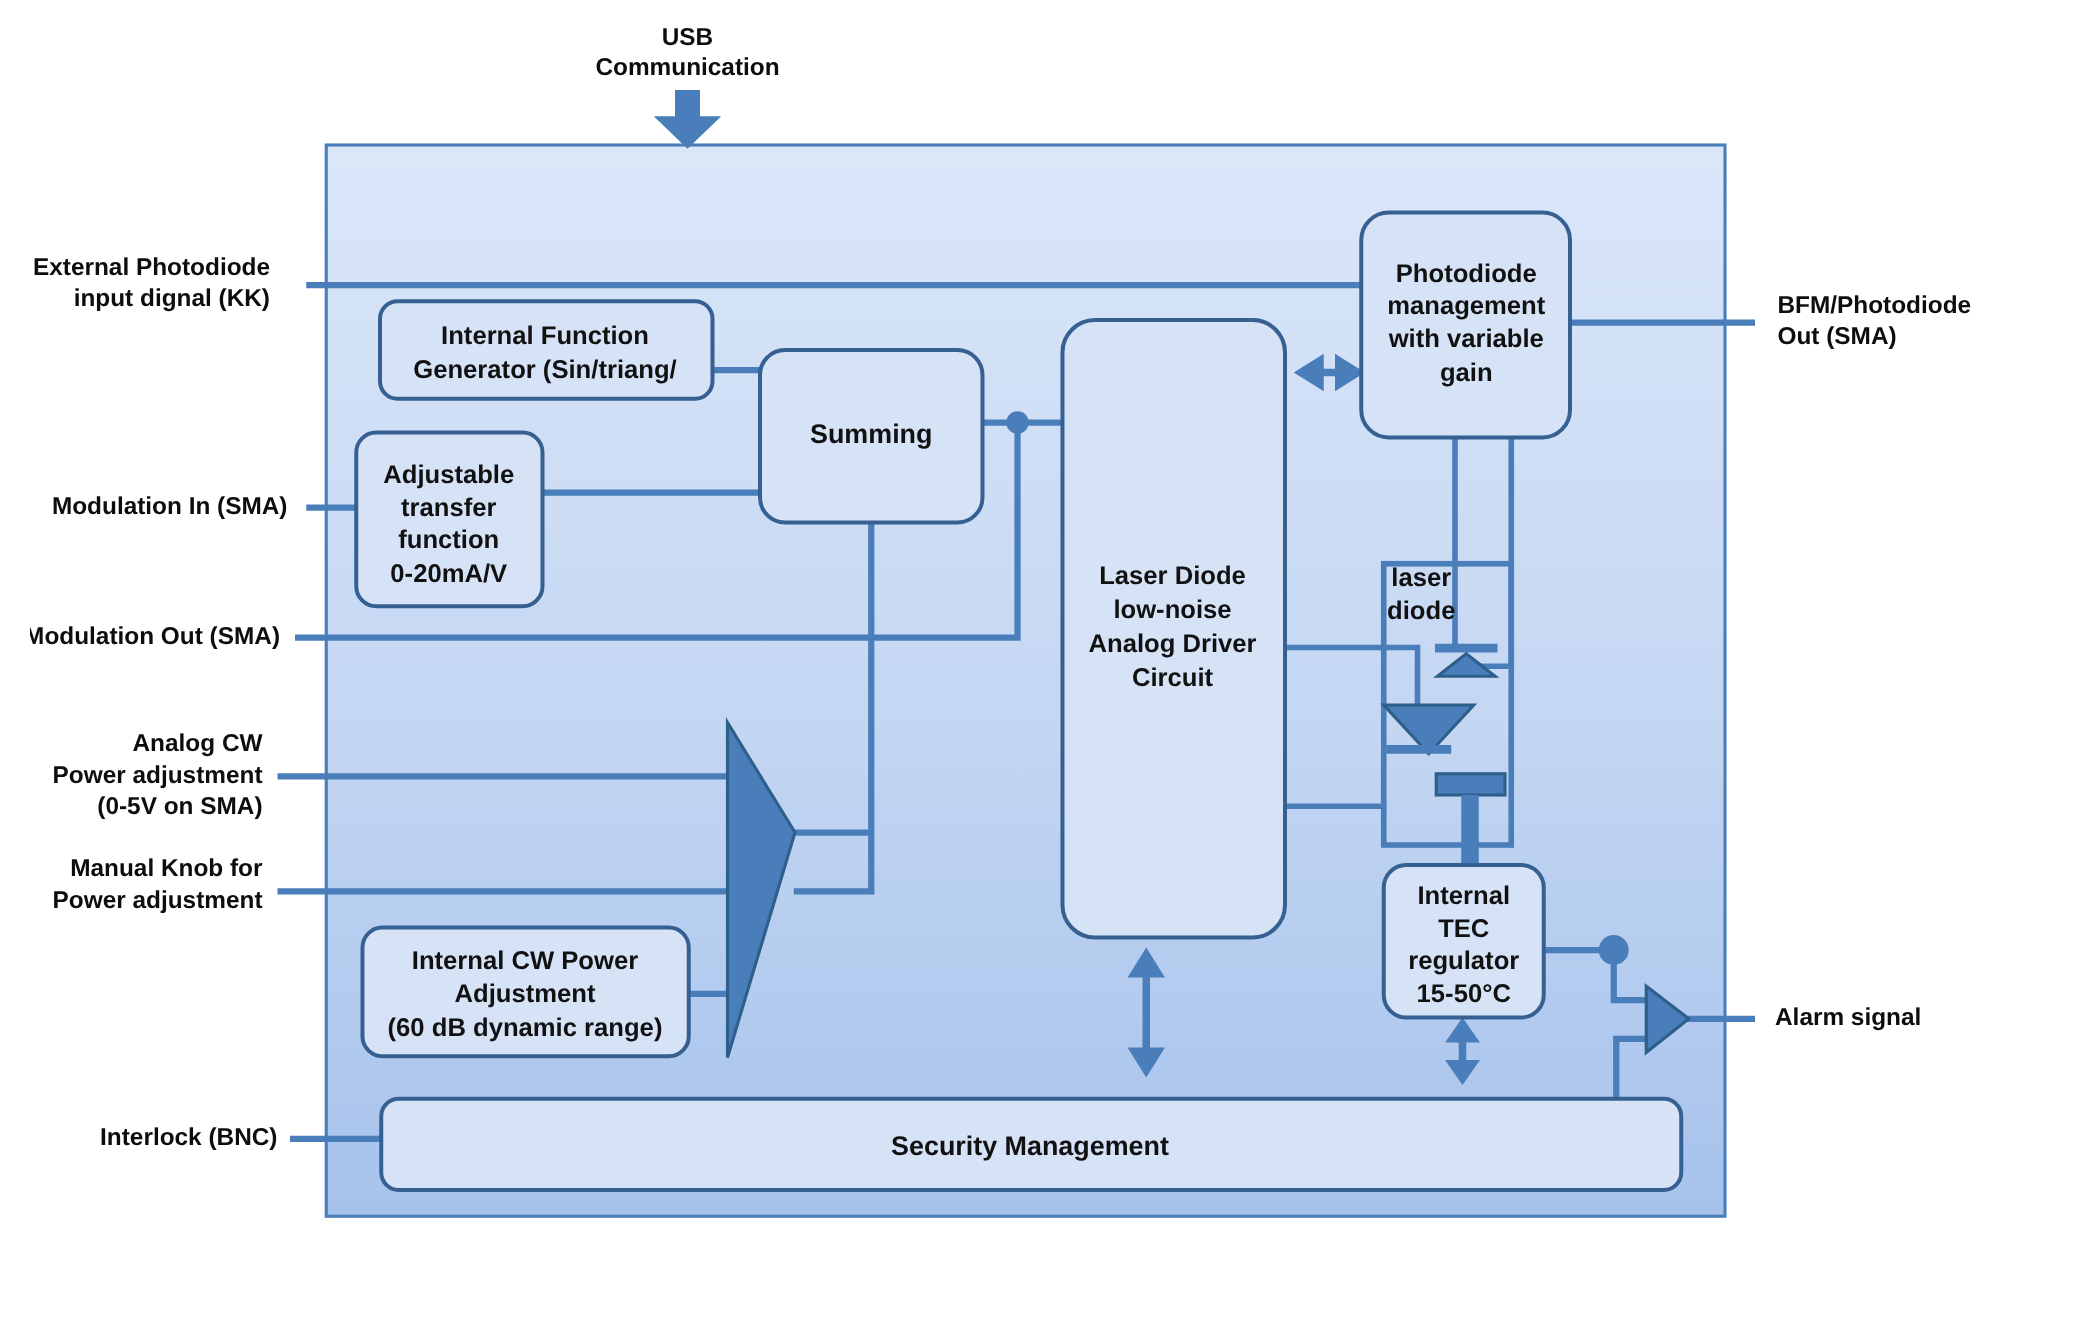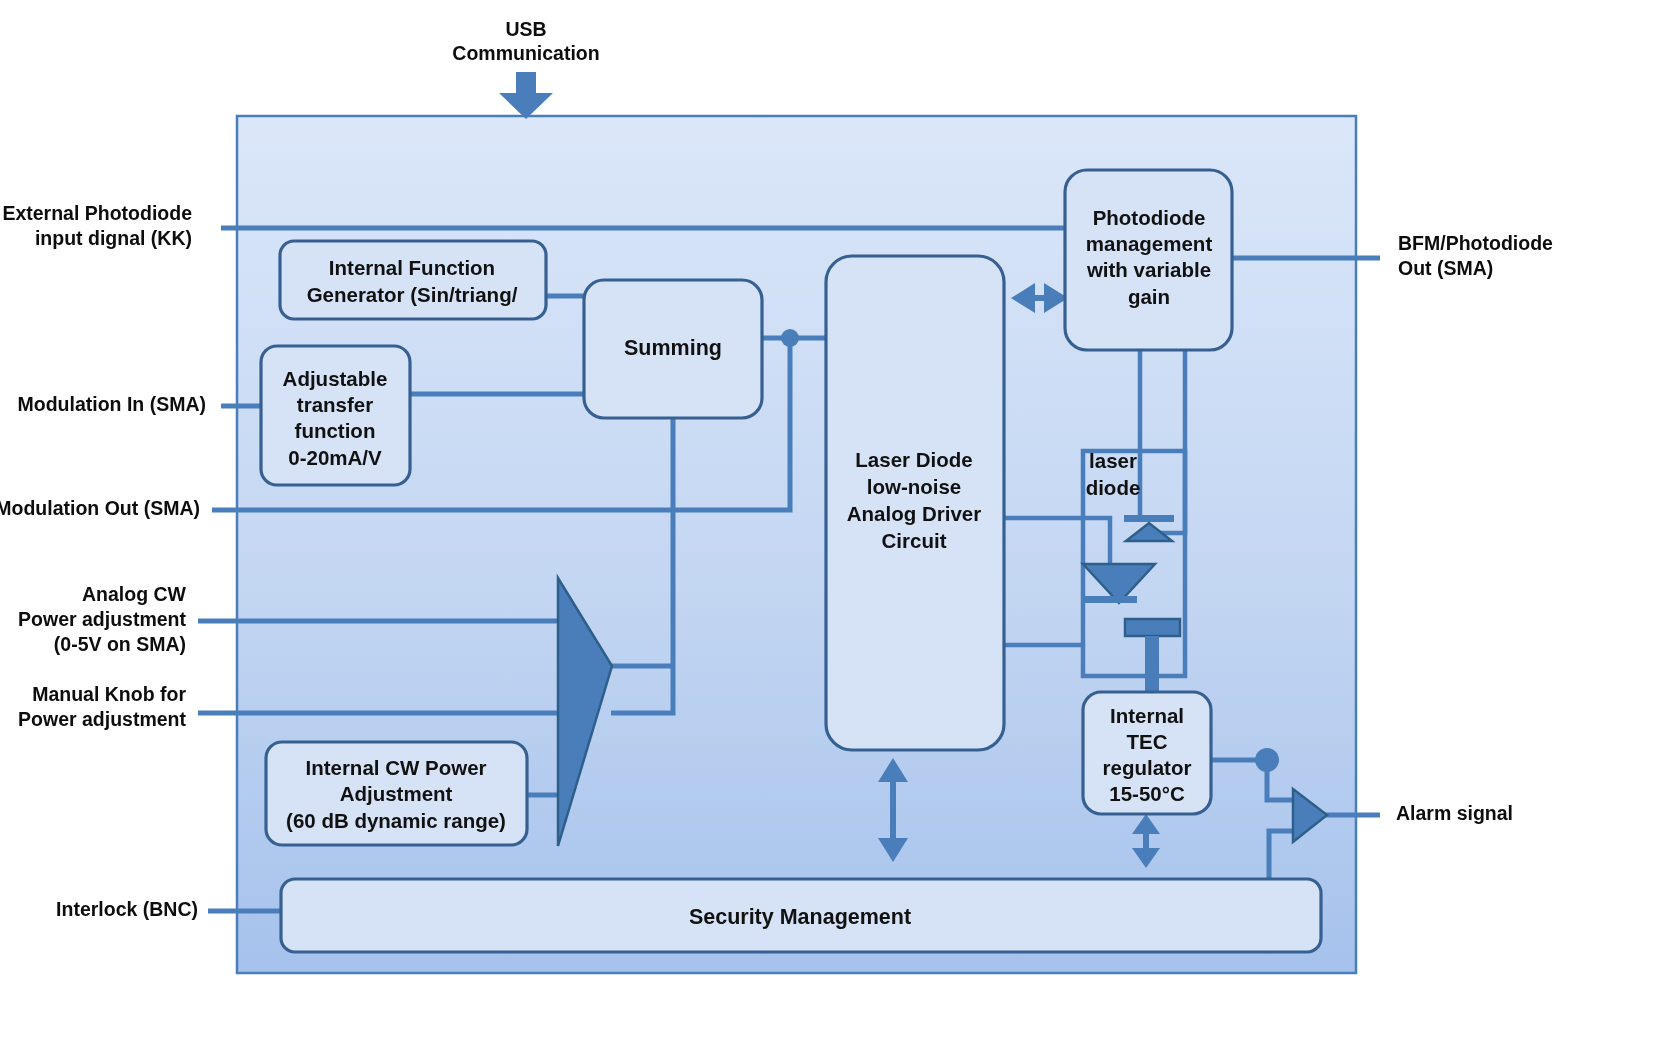--- a/index.html
+++ b/index.html
@@ -10,20 +10,21 @@
   body {
     width: 1670px;
     height: 1054px;
     font-family: "Liberation Sans", sans-serif;
     overflow: hidden;
   }
   #diagram-root {
     position: relative;
     width: 1646px;
     height: 1054px;
+    padding-left: 24px;
   }
   svg#diagram {
     display: block;
     width: 1670px;
     height: 1054px;
   }
   .blk-text {
     font-family: "Liberation Sans", sans-serif;
     font-weight: bold;
     fill: #111111;

